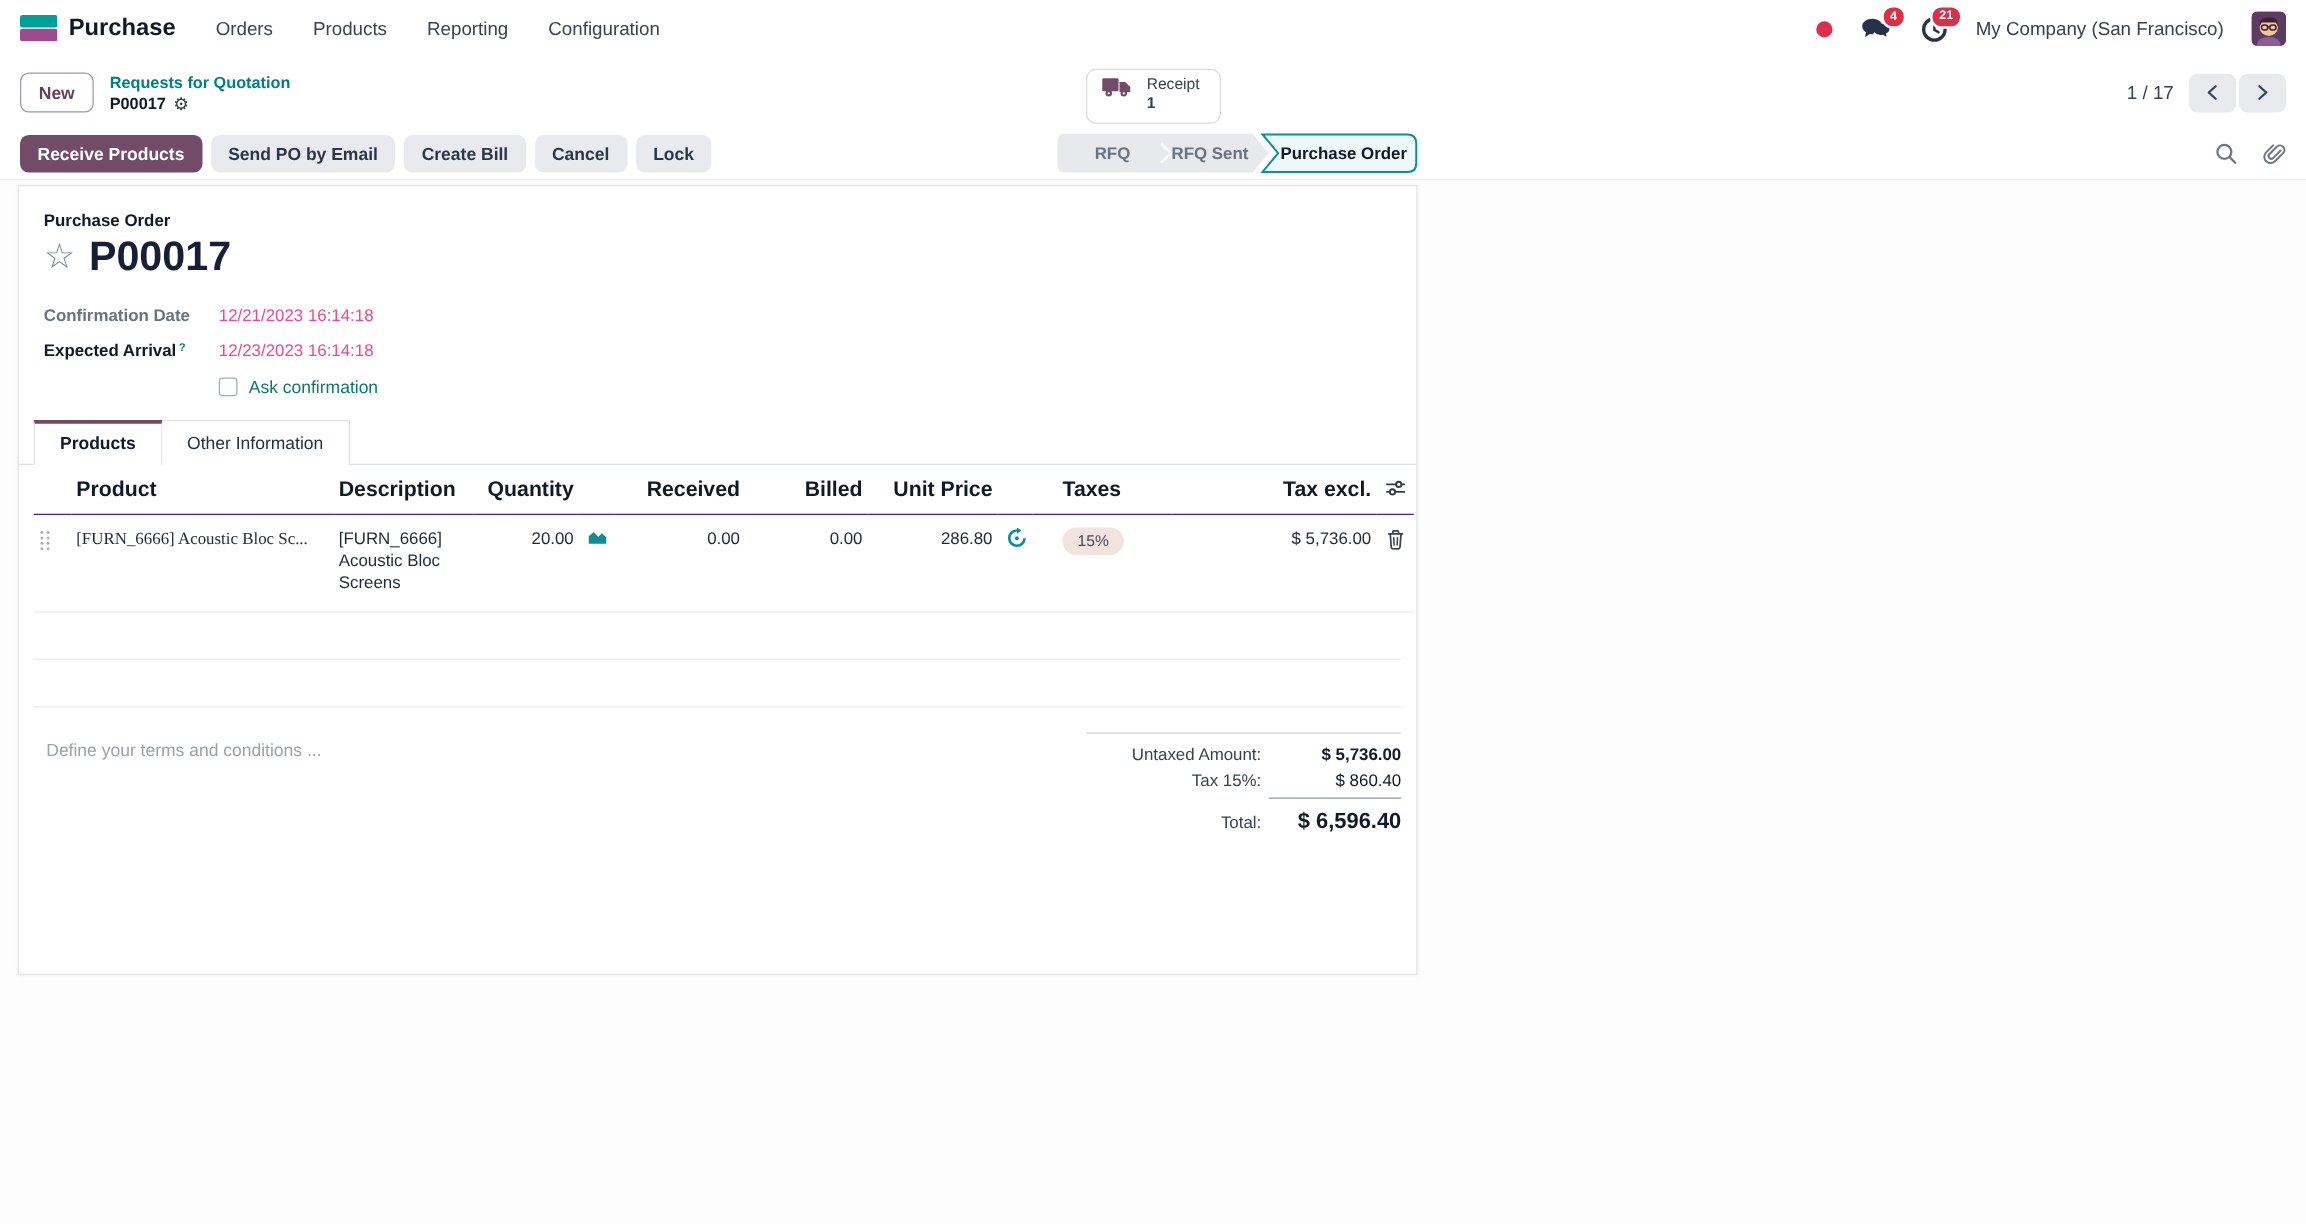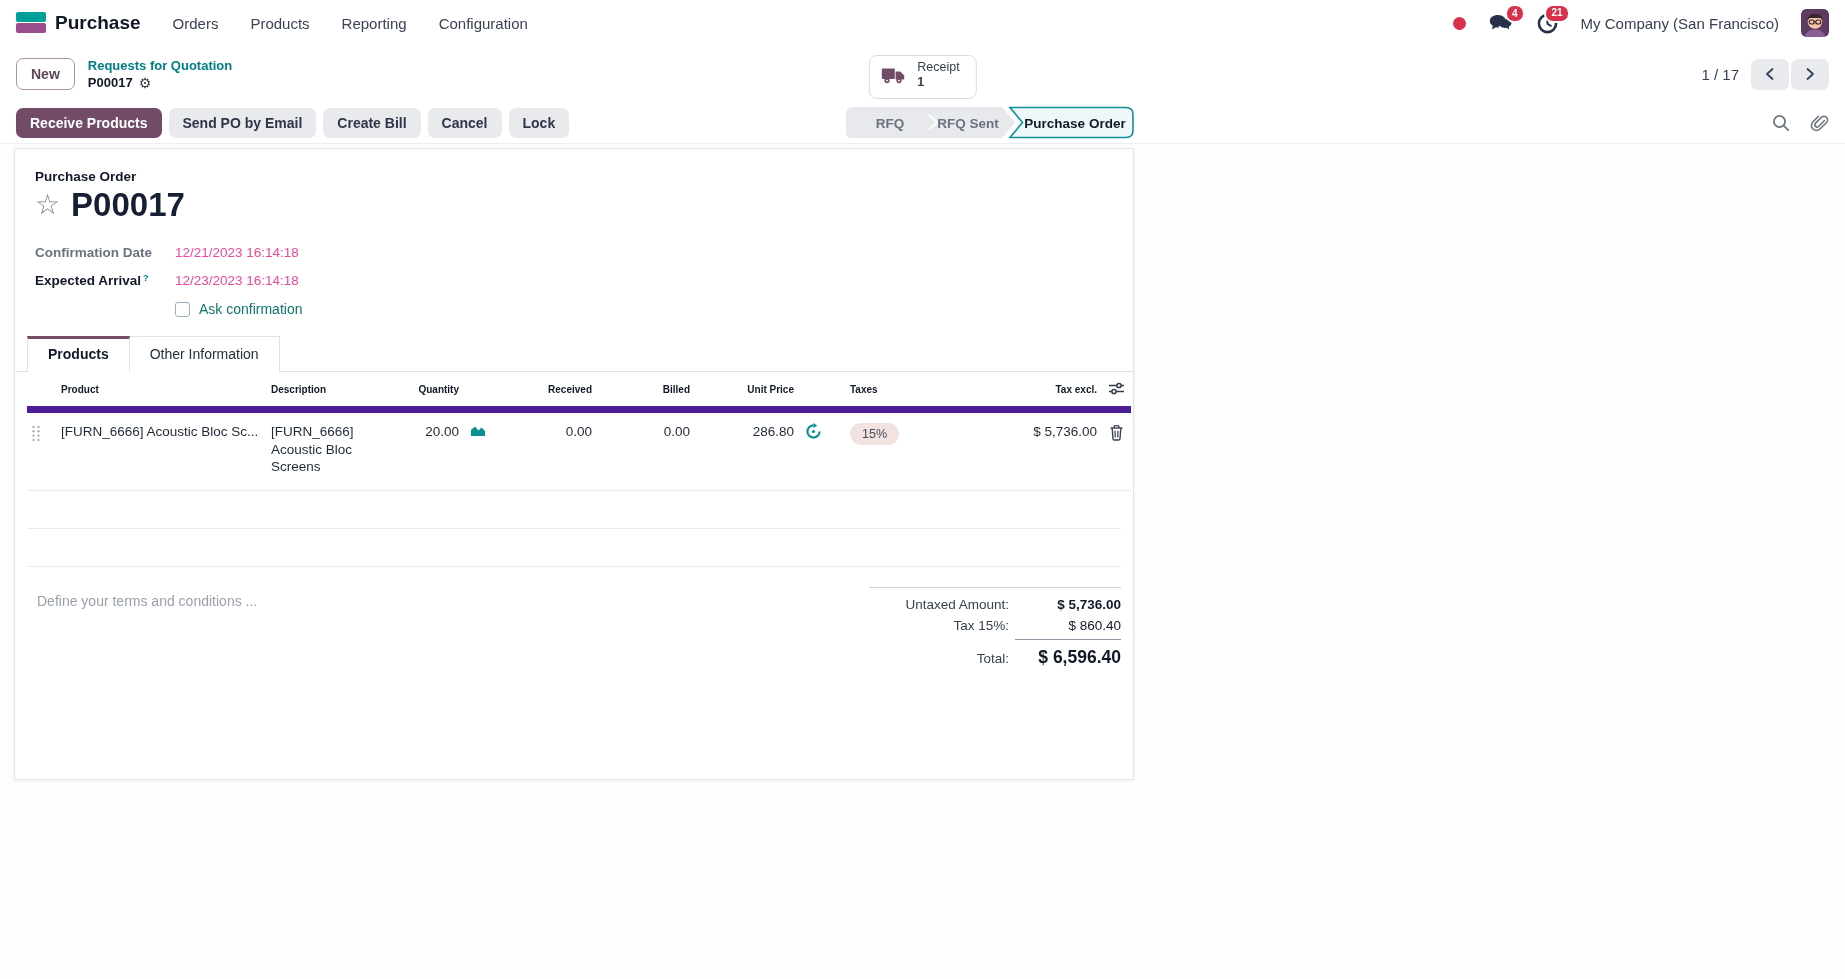--- a/index.html
+++ b/index.html
@@ -26,21 +26,21 @@
   
   .control-panel { height:56px; display:flex; align-items:center; padding:0 16px; position:relative; background:#fff; }
   .btn-new { background:#fff; border:1px solid #ac93a4; color:#5e4458; font-weight:700; font-size:14px;
     padding:7px 14px; border-radius:7px; cursor:pointer; font-family:inherit; }
   .breadcrumbs { margin-left:13px; display:flex; flex-direction:column; gap:2px; }
   .bc-parent { color:#017E84; font-size:13px; font-weight:700; cursor:pointer; }
   .bc-current-row { display:flex; align-items:center; gap:6px; }
   .bc-current { color:#111827; font-size:13px; font-weight:600; }
   .gear-glyph { font-size:14px; color:#343b46; cursor:pointer; line-height:1; }
   .stat-button { position:absolute; left:50%; transform:translateX(-50%); top:9px;
-    display:flex; align-items:center; gap:10px; border:1px solid #d9dbdf; border-radius:8px;
+    display:flex; gap:10px; border:1px solid #d9dbdf; border-radius:8px;
     background:#fff; padding:4px 16px 8px 11px; cursor:pointer; }
   .stat-text { display:flex; flex-direction:column; line-height:1.2; text-align:left; }
   .stat-label { font-size:12.5px; color:#374151; }
   .stat-value { font-size:12.5px; color:#374151; font-weight:600; }
   .pager { margin-left:auto; display:flex; align-items:center; gap:12px; }
   .pager-text { font-size:15px; color:#33415C; }
   .pager-btns { display:flex; gap:2px; }
   .pager-btn { width:38px; height:31px; background:#e9eaed; border-radius:7px;
     display:flex; align-items:center; justify-content:center; cursor:pointer; }
 
@@ -84,26 +84,26 @@
   .cb-label { font-size:14px; color:#0f766e; }
 
   .tabs { display:flex; margin:18px 0 0; border-bottom:1px solid #dee2e6; padding:0 12px; }
   .tab { font-size:14px; padding:9px 20px 10px; border:1px solid #dee2e6; border-bottom:none;
     color:#24303f; background:#fff; cursor:pointer; position:relative; top:1px; }
   .tab-active { font-weight:700; color:#111827; border-top:3px solid #714B67; padding-top:7px; }
   .tab-inactive { border-left:none; }
 
   .list-area { margin:0 12px; }
   table { width:100%; border-collapse:collapse; table-layout:fixed; }
-  th { font-size:10px; font-weight:700; color:#111827; text-align:left;
-    padding:10px 4px 9px; border-bottom:7px solid #4c1d95; }
+  th { font-size:17px; font-weight:700; color:#111827; text-align:left;
+    padding:10px 4px 9px; border-bottom:1px solid #4c1d95; }
   td { font-size:13.5px; color:#1f2937; padding:10px 4px 14px; vertical-align:top;
     border-bottom:1px solid #e9ecef; line-height:1.3; }
   .num { text-align:right; }
-  .cell-product { white-space:nowrap; overflow:hidden; }
+  .cell-product { white-space:nowrap; overflow:hidden;font-family:Liberation Serif, serif; }
   .cell-taxes, .th-taxes { padding-left:24px; }
   .cell-icon { padding-left:7px; }
   .th-center, .cell-center { text-align:center; }
   .handle-cell { padding-top:12px; }
   .tax-pill { display:inline-block; background:#f2e3e1; border-radius:11px; padding:2.5px 12px;
     font-size:12.5px; color:#454b57; }
   .links-row { display:flex; align-items:center; padding:10px 4px 10px 30px;
     border-bottom:1px solid #e9ecef; font-size:13.5px; }
   .links-row .lnk1 { margin-right:20px; } .links-row .lnk2 { margin-right:25px; } .links-row .lnk3 { margin-right:50px; }
   .empty-row { height:38px; border-bottom:1px solid #e9ecef; }

